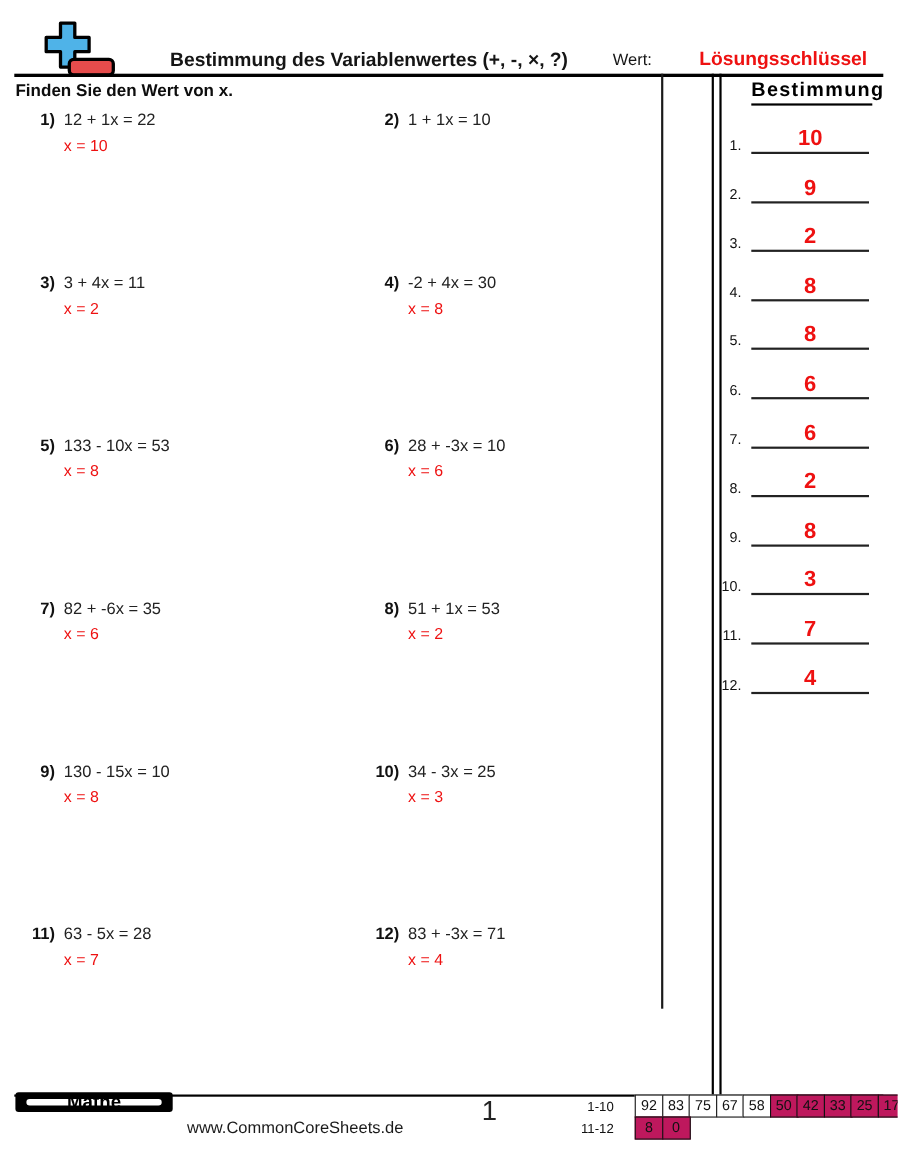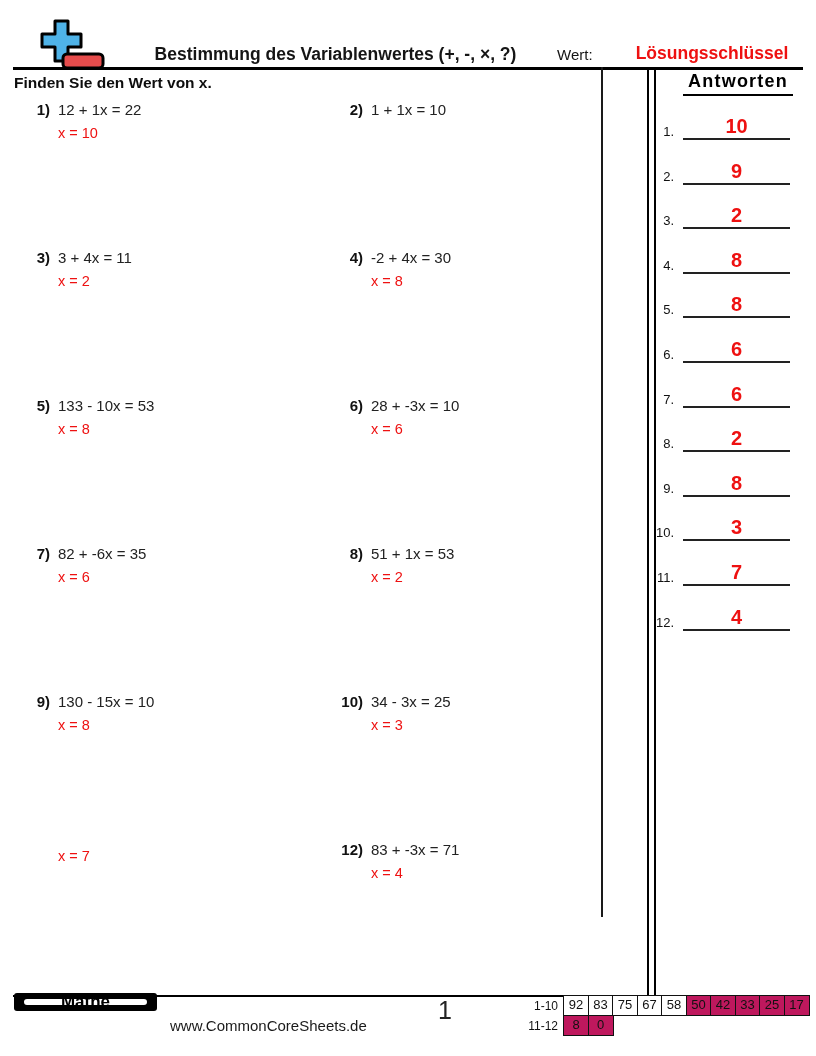--- a/index.html
+++ b/index.html
@@ -61,21 +61,21 @@
   .site-url{position:absolute;left:170px;top:1017px;font-size:15px;color:#1a1a1a;}
   .page-number{position:absolute;left:423px;top:996px;width:44px;text-align:center;font-size:25px;color:#222;}
 
   .score-label-1{position:absolute;left:495px;top:999px;width:63px;text-align:right;font-size:12px;color:#111;}
   .score-label-2{position:absolute;left:495px;top:1019px;width:63px;text-align:right;font-size:12px;color:#111;}
   .score-row{position:absolute;display:flex;}
   .score-row-1{left:563px;top:995px;}
   .score-row-2{left:563px;top:1014.5px;}
   .score-cell{
     box-sizing:border-box;width:26px;height:21px;border:1.5px solid #111;background:#fff;
-    font-size:13px;line-height:18px;text-align:center;color:#111;
+    font-size:13px;line-height:18px;text-align:center;color:#111;margin-left:14px;
   }
   .score-cell + .score-cell{margin-left:-1.5px;}
   .score-cell.hl{background:#be185d;}
 </style>
 </head>
 <body>
 
 <svg class="logo-svg" viewBox="0 0 70 54">
   <path d="M17 3 h13 v13 h13 v13 h-13 v14 h-13 v-14 h-13 v-13 h13 z" fill="#4fb3e8" stroke="#000" stroke-width="3" stroke-linejoin="round"></path>
   <rect x="25" y="36" width="40" height="14" rx="4" fill="#e64c4c" stroke="#000" stroke-width="3"></rect>
@@ -153,31 +153,35 @@
   <div class="pans">x = 8</div>
 </div>
 <div class="problem" style="left:331px;top:693px">
   <div class="prob-line">
       <span class="pnum">10)</span>
       <span class="peq">34 - 3x = 25</span>
     </div>
   <div class="pans">x = 3</div>
 </div>
 <div class="problem" style="left:18px;top:841px">
+  <div class="prob-line">
+      <span class="pnum">11)</span>
+      <span class="peq">63 - 5x = 28</span>
+    </div>
   <div class="pans">x = 7</div>
 </div>
 <div class="problem" style="left:331px;top:841px">
   <div class="prob-line">
       <span class="pnum">12)</span>
       <span class="peq">83 + -3x = 71</span>
     </div>
   <div class="pans">x = 4</div>
 </div>
 
-<div class="answers-title">Antworten</div>
+<div class="answers-title">Bestimmung</div>
 
 <div class="ans-row" style="top:112px">
   <span class="ans-num">1.</span>
   <span class="ans-val">10</span>
   <span class="ans-line"></span>
 </div>
 <div class="ans-row" style="top:157px">
   <span class="ans-num">2.</span>
   <span class="ans-val">9</span>
   <span class="ans-line"></span>

